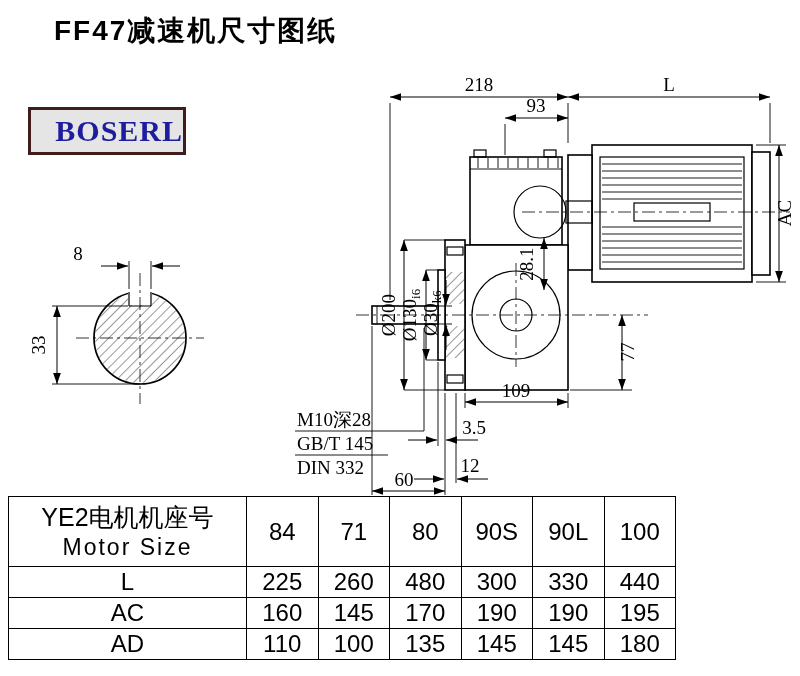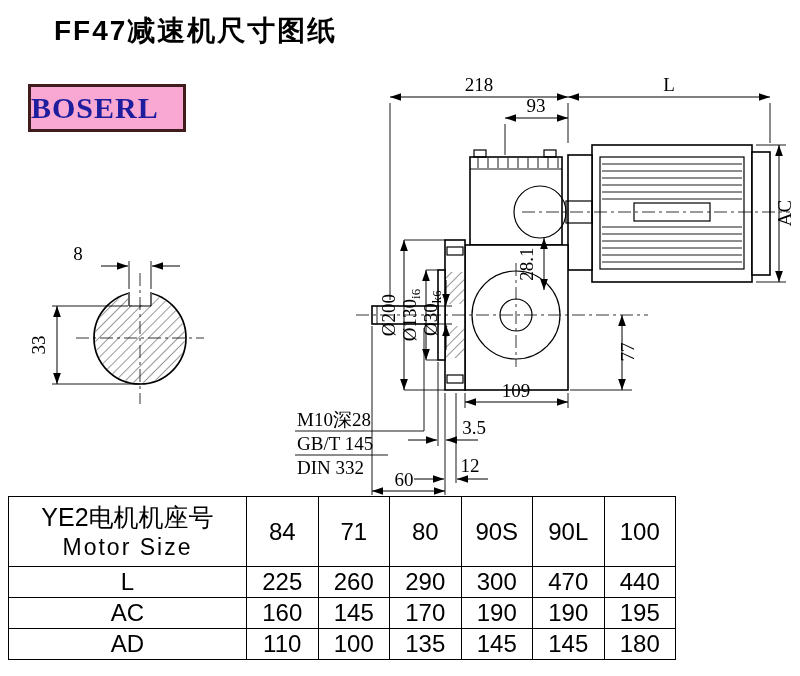--- a/index.html
+++ b/index.html
@@ -1,21 +1,21 @@
 <!DOCTYPE html>
 <html><head>
 <meta charset="utf-8">
 <style>
   html,body{margin:0;padding:0;background:#fff;}
   .page{position:relative;width:800px;height:676px;background:#fff;color:#000;
         font-family:"Liberation Sans",sans-serif;overflow:hidden;}
   .title{position:absolute;left:54px;top:12px;margin:0;font-size:28px;font-weight:bold;
          letter-spacing:2px;font-family:"Liberation Sans",sans-serif;}
-  .logo{position:absolute;left:28px;top:84px;width:152px;height:42px;border:3px solid #401c1c;
-        display:flex;align-items:center;justify-content:flex-start;background:#f9a8d4;}
+  .logo{position:absolute;left:28px;top:107px;width:152px;height:42px;border:3px solid #401c1c;
+        display:flex;align-items:center;justify-content:flex-end;background:#e5e5e5;}
   .logo span{font-family:"Liberation Serif",serif;font-weight:bold;font-size:30px;
              color:#1d1d9e;letter-spacing:1px;}
   svg.drawing{position:absolute;left:0;top:60px;}
   .ol{fill:#fff;stroke:#000;stroke-width:1.6;}
   .ln{fill:none;stroke:#000;stroke-width:1.2;}
   .thin{fill:none;stroke:#000;stroke-width:0.9;}
   .dl{fill:none;stroke:#000;stroke-width:1;}
   .cl{fill:none;stroke:#000;stroke-width:0.8;stroke-dasharray:13 4 3 4;}
   .dimtxt{font-family:"Liberation Serif",serif;font-size:19px;fill:#000;}
   .note{font-family:"Liberation Serif",serif;font-size:19px;fill:#000;}
@@ -197,23 +197,23 @@
         <th>71</th>
         <th>80</th>
         <th>90S</th>
         <th>90L</th>
         <th>100</th>
       </tr>
       <tr class="r">
         <td>L</td>
         <td>225</td>
         <td>260</td>
-        <td>290</td>
+        <td>480</td>
         <td>300</td>
-        <td>470</td>
+        <td>330</td>
         <td>440</td>
       </tr>
       <tr class="r">
         <td>AC</td>
         <td>160</td>
         <td>145</td>
         <td>170</td>
         <td>190</td>
         <td>190</td>
         <td>195</td>

